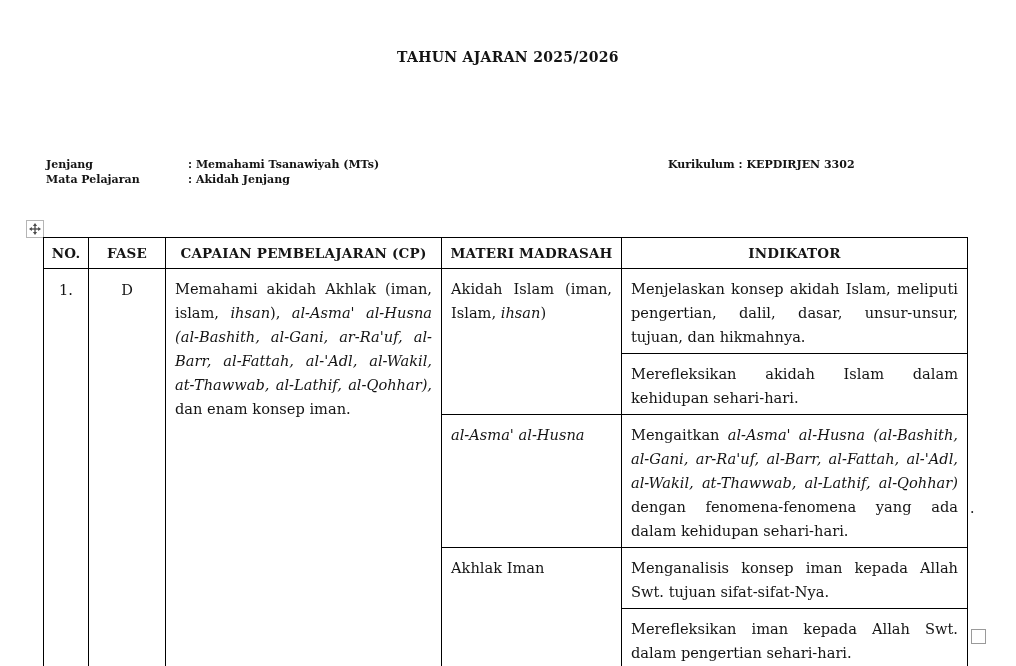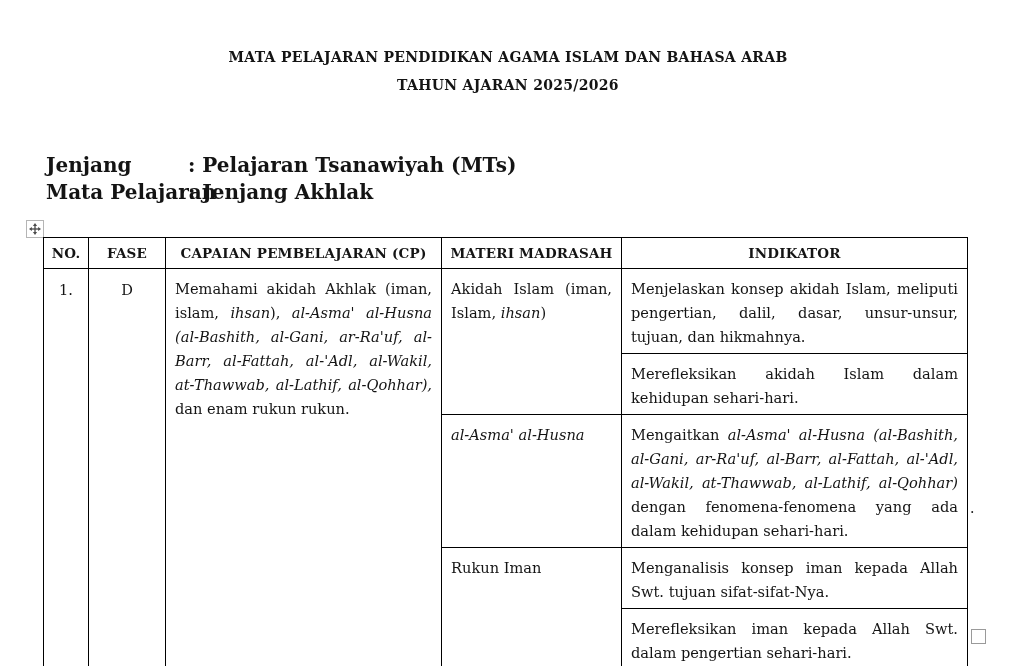--- a/index.html
+++ b/index.html
@@ -27,25 +27,25 @@
   }
   .title-line { height: 27.5px; line-height: 27.5px; }
 
   
   .meta-row {
     position: absolute;
     left: 0;
     width: 100%;
     height: 20px;
     font-weight: bold;
-    font-size: 20px;
+    font-size: 11px;
     line-height: 20px;
   }
   .meta-row-1 { top: 155px; }
-  .meta-row-2 { top: 182px; }
+  .meta-row-2 { top: 170px; }
   .meta-label    { position: absolute; left: 46px; }
   .meta-value    { position: absolute; left: 188px; }
   .meta-right    { position: absolute; left: 668px; }
 
   
   table.doc-table {
     position: absolute;
     left: 43px;
     top: 237px;
     width: 924px;
@@ -116,32 +116,32 @@
     font-size: 14px;
     line-height: 14px;
   }
 </style>
 </head>
 <body>
 
 <div class="page">
 
   <div class="title-block">
-    <div class="title-line">MATA PELAJARAN PENDIDIKAN AGAMA ISLAM DAN BAHASA ARAB</div>
     <div class="title-line">TAHUN AJARAN 2025/2026</div>
   </div>
 
   <div class="meta-row meta-row-1">
     <span class="meta-label">Jenjang</span>
-    <span class="meta-value">: Pelajaran Tsanawiyah (MTs)</span>
+    <span class="meta-value">: Memahami Tsanawiyah (MTs)</span>
+    <span class="meta-right">Kurikulum : KEPDIRJEN 3302</span>
   </div>
 
   <div class="meta-row meta-row-2">
     <span class="meta-label">Mata Pelajaran</span>
-    <span class="meta-value">: Jenjang Akhlak</span>
+    <span class="meta-value">: Akidah Jenjang</span>
   </div>
 
   <div class="move-handle">
     <svg width="12" height="12" viewBox="0 0 12 12">
       <g fill="#4a4a4a">
         <rect x="5.35" y="2.2" width="1.3" height="7.6"></rect>
         <rect x="2.2" y="5.35" width="7.6" height="1.3"></rect>
         <path d="M6 0 L3.9 2.9 L8.1 2.9 Z"></path>
         <path d="M6 12 L3.9 9.1 L8.1 9.1 Z"></path>
         <path d="M0 6 L2.9 3.9 L2.9 8.1 Z"></path>
@@ -164,33 +164,33 @@
         <th>FASE</th>
         <th>CAPAIAN PEMBELAJARAN (CP)</th>
         <th>MATERI MADRASAH</th>
         <th>INDIKATOR</th>
       </tr>
     </thead>
     <tbody>
       <tr class="row-1">
         <td class="cell-center" rowspan="5">1.</td>
         <td class="cell-center" rowspan="5">D</td>
-        <td rowspan="5"><span>Memahami akidah Akhlak (iman, islam, </span><i>ihsan</i><span>), </span><i>al-Asma' al-Husna (al-Bashith, al-Gani, ar-Ra'uf, al-Barr, al-Fattah, al-'Adl, al-Wakil, at-Thawwab, al-Lathif, al-Qohhar),</i><span> dan enam rukun rukun.</span></td>
+        <td rowspan="5"><span>Memahami akidah Akhlak (iman, islam, </span><i>ihsan</i><span>), </span><i>al-Asma' al-Husna (al-Bashith, al-Gani, ar-Ra'uf, al-Barr, al-Fattah, al-'Adl, al-Wakil, at-Thawwab, al-Lathif, al-Qohhar),</i><span> dan enam konsep iman.</span></td>
         <td rowspan="2"><span>Akidah Islam (iman, Islam, </span><i>ihsan</i><span>)</span></td>
         <td><span>Menjelaskan konsep akidah Islam, meliputi pengertian, dalil, dasar, unsur-unsur, tujuan, dan hikmahnya.</span></td>
       </tr>
       <tr class="row-2">
         <td><span>Merefleksikan akidah Islam dalam kehidupan sehari-hari.</span></td>
       </tr>
       <tr class="row-3">
         <td><i>al-Asma' al-Husna</i></td>
         <td><span>Mengaitkan </span><i>al-Asma' al-Husna (al-Bashith, al-Gani, ar-Ra'uf, al-Barr, al-Fattah, al-'Adl, al-Wakil, at-Thawwab, al-Lathif, al-Qohhar)</i><span> dengan fenomena-fenomena yang ada dalam kehidupan sehari-hari.</span></td>
       </tr>
       <tr class="row-4">
-        <td rowspan="2"><span>Rukun Iman</span></td>
+        <td rowspan="2"><span>Akhlak Iman</span></td>
         <td><span>Menganalisis konsep iman kepada Allah Swt. tujuan sifat-sifat-Nya.</span></td>
       </tr>
       <tr class="row-5">
         <td><span>Merefleksikan iman kepada Allah Swt. dalam pengertian sehari-hari.</span></td>
       </tr>
     </tbody>
   </table>
 
   <div class="stray-period">.</div>
 

